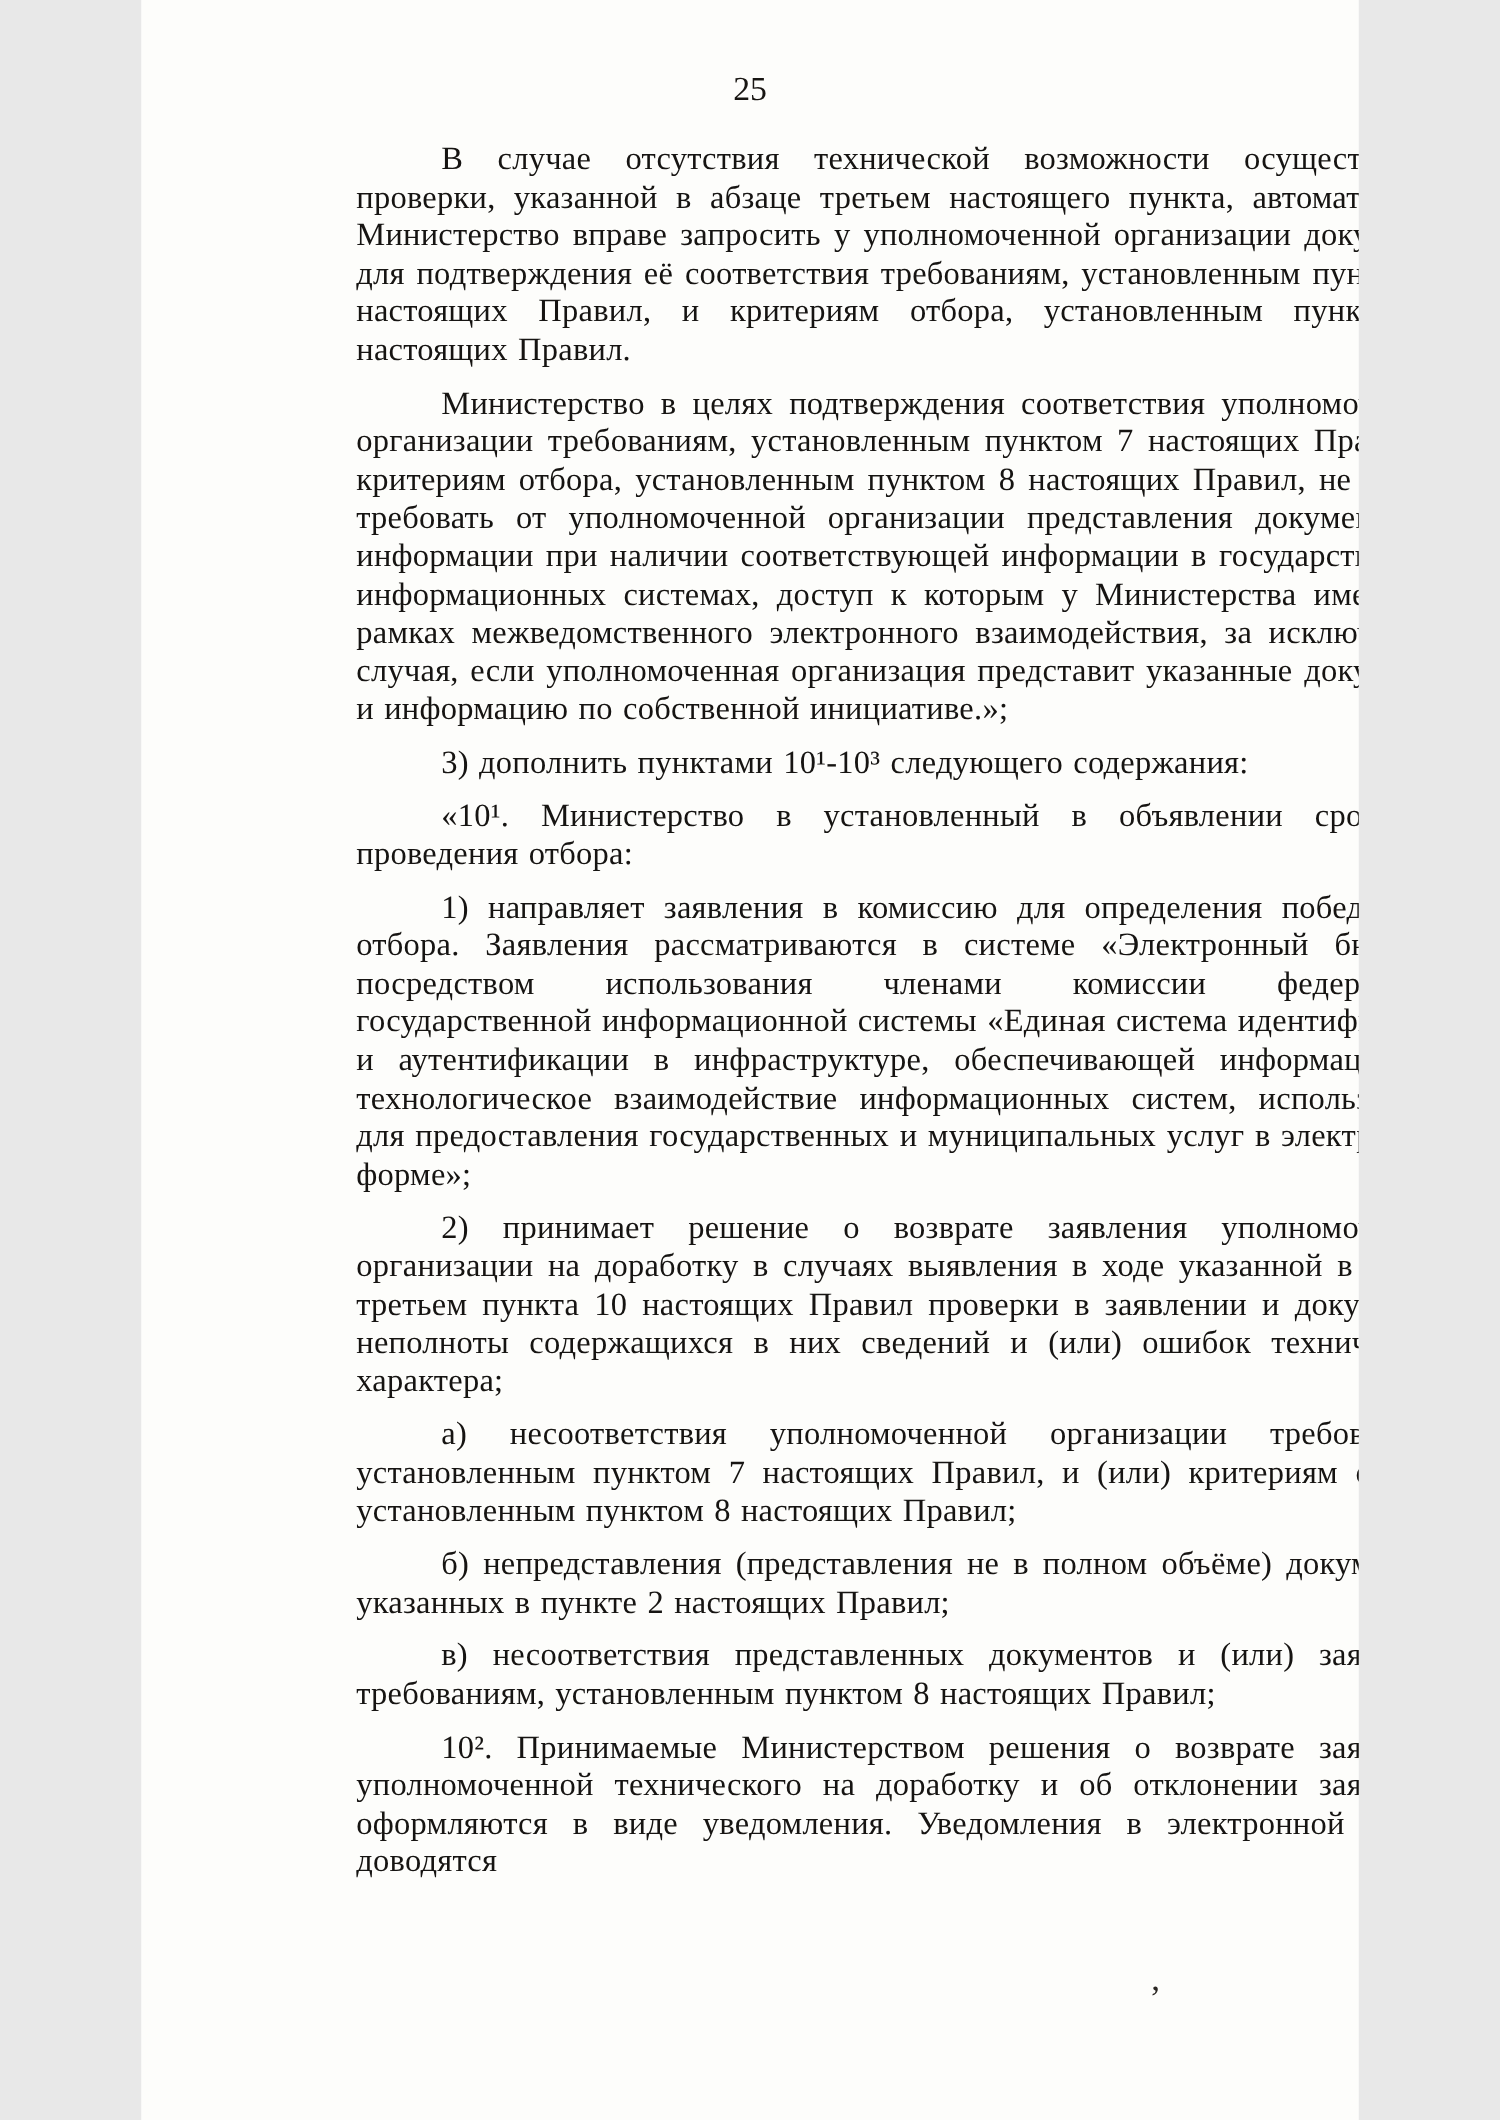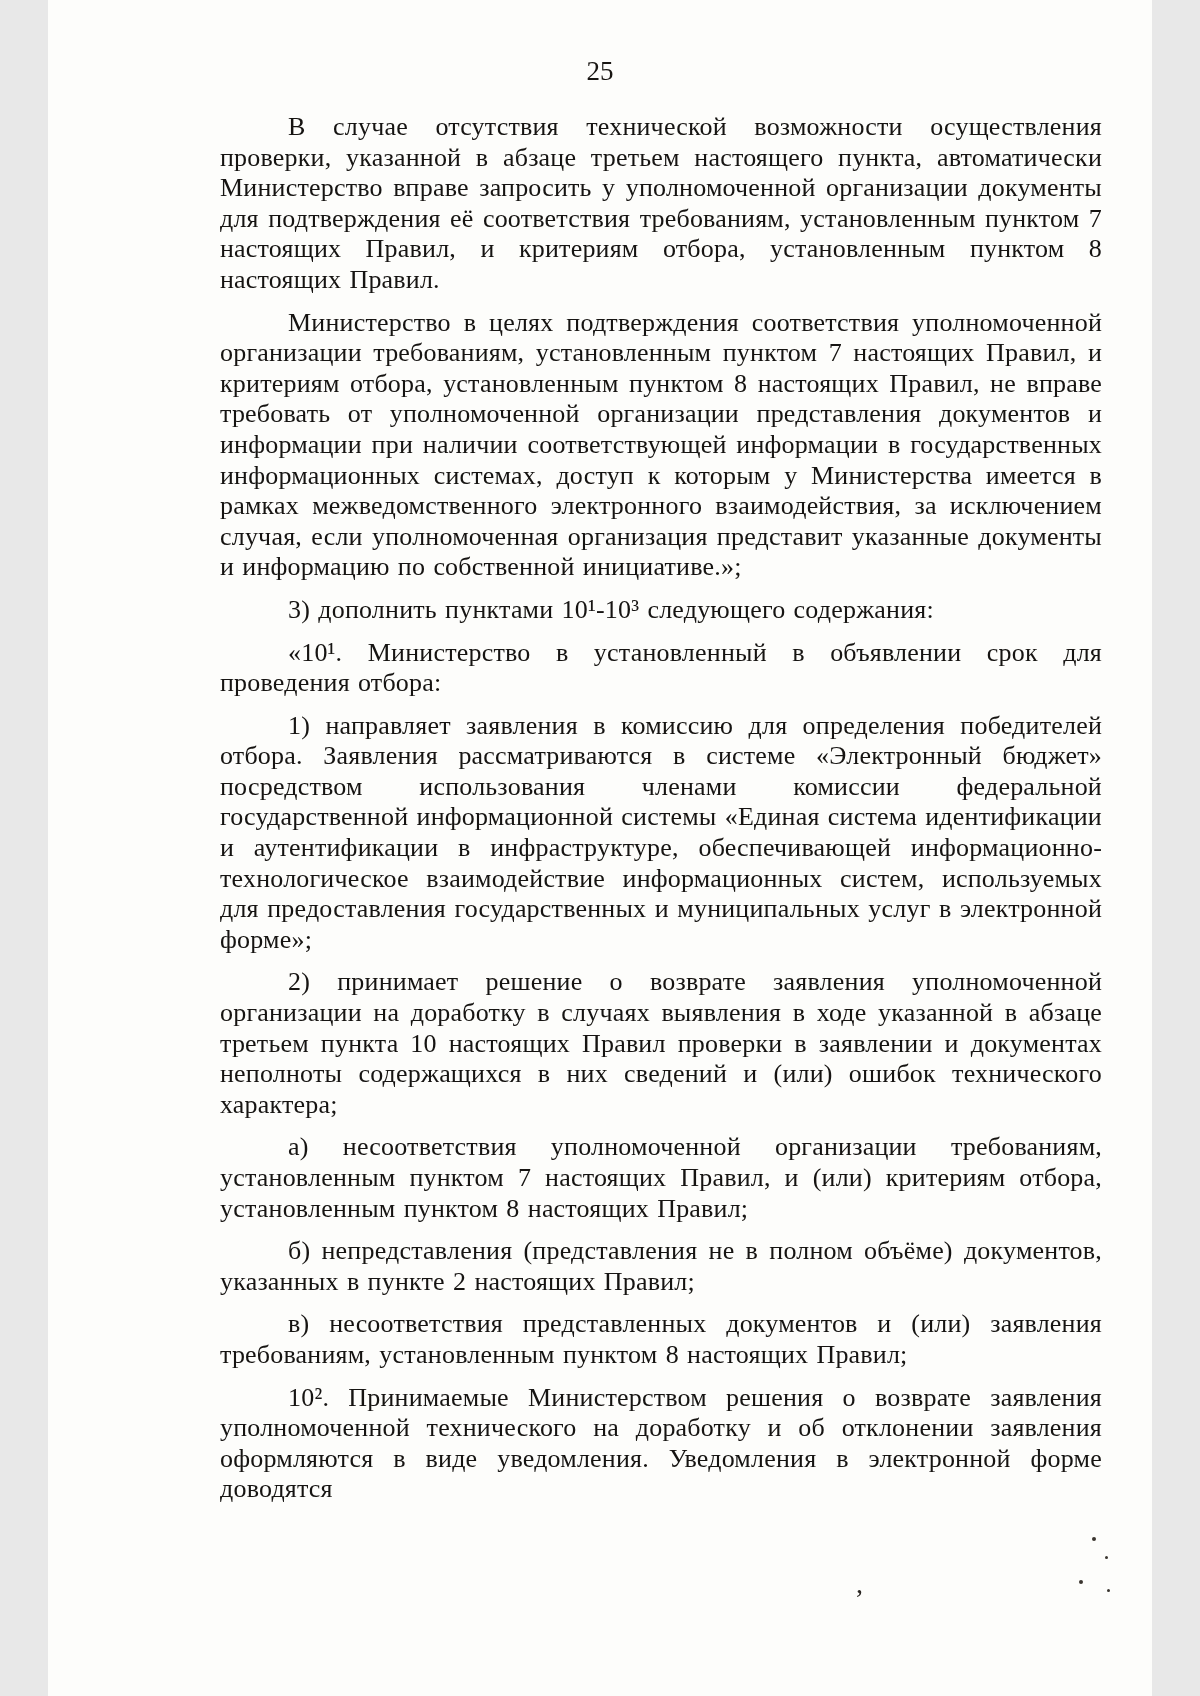--- a/index.html
+++ b/index.html
@@ -2,21 +2,21 @@
 <html lang="ru"><head>
 <meta charset="utf-8">
 <style>
   html, body {
     margin: 0;
     padding: 0;
     background: #e8e8e8;
   }
   .page {
     position: relative;
-    width: 1104px;
+    width: 974px;
     height: 1696px;
     margin: 0 auto;
     background: #fdfdfb;
     color: #161412;
     font-family: "Liberation Serif", "DejaVu Serif", serif;
     overflow: hidden;
   }
   .page-number {
     position: absolute;
     top: 56px;

